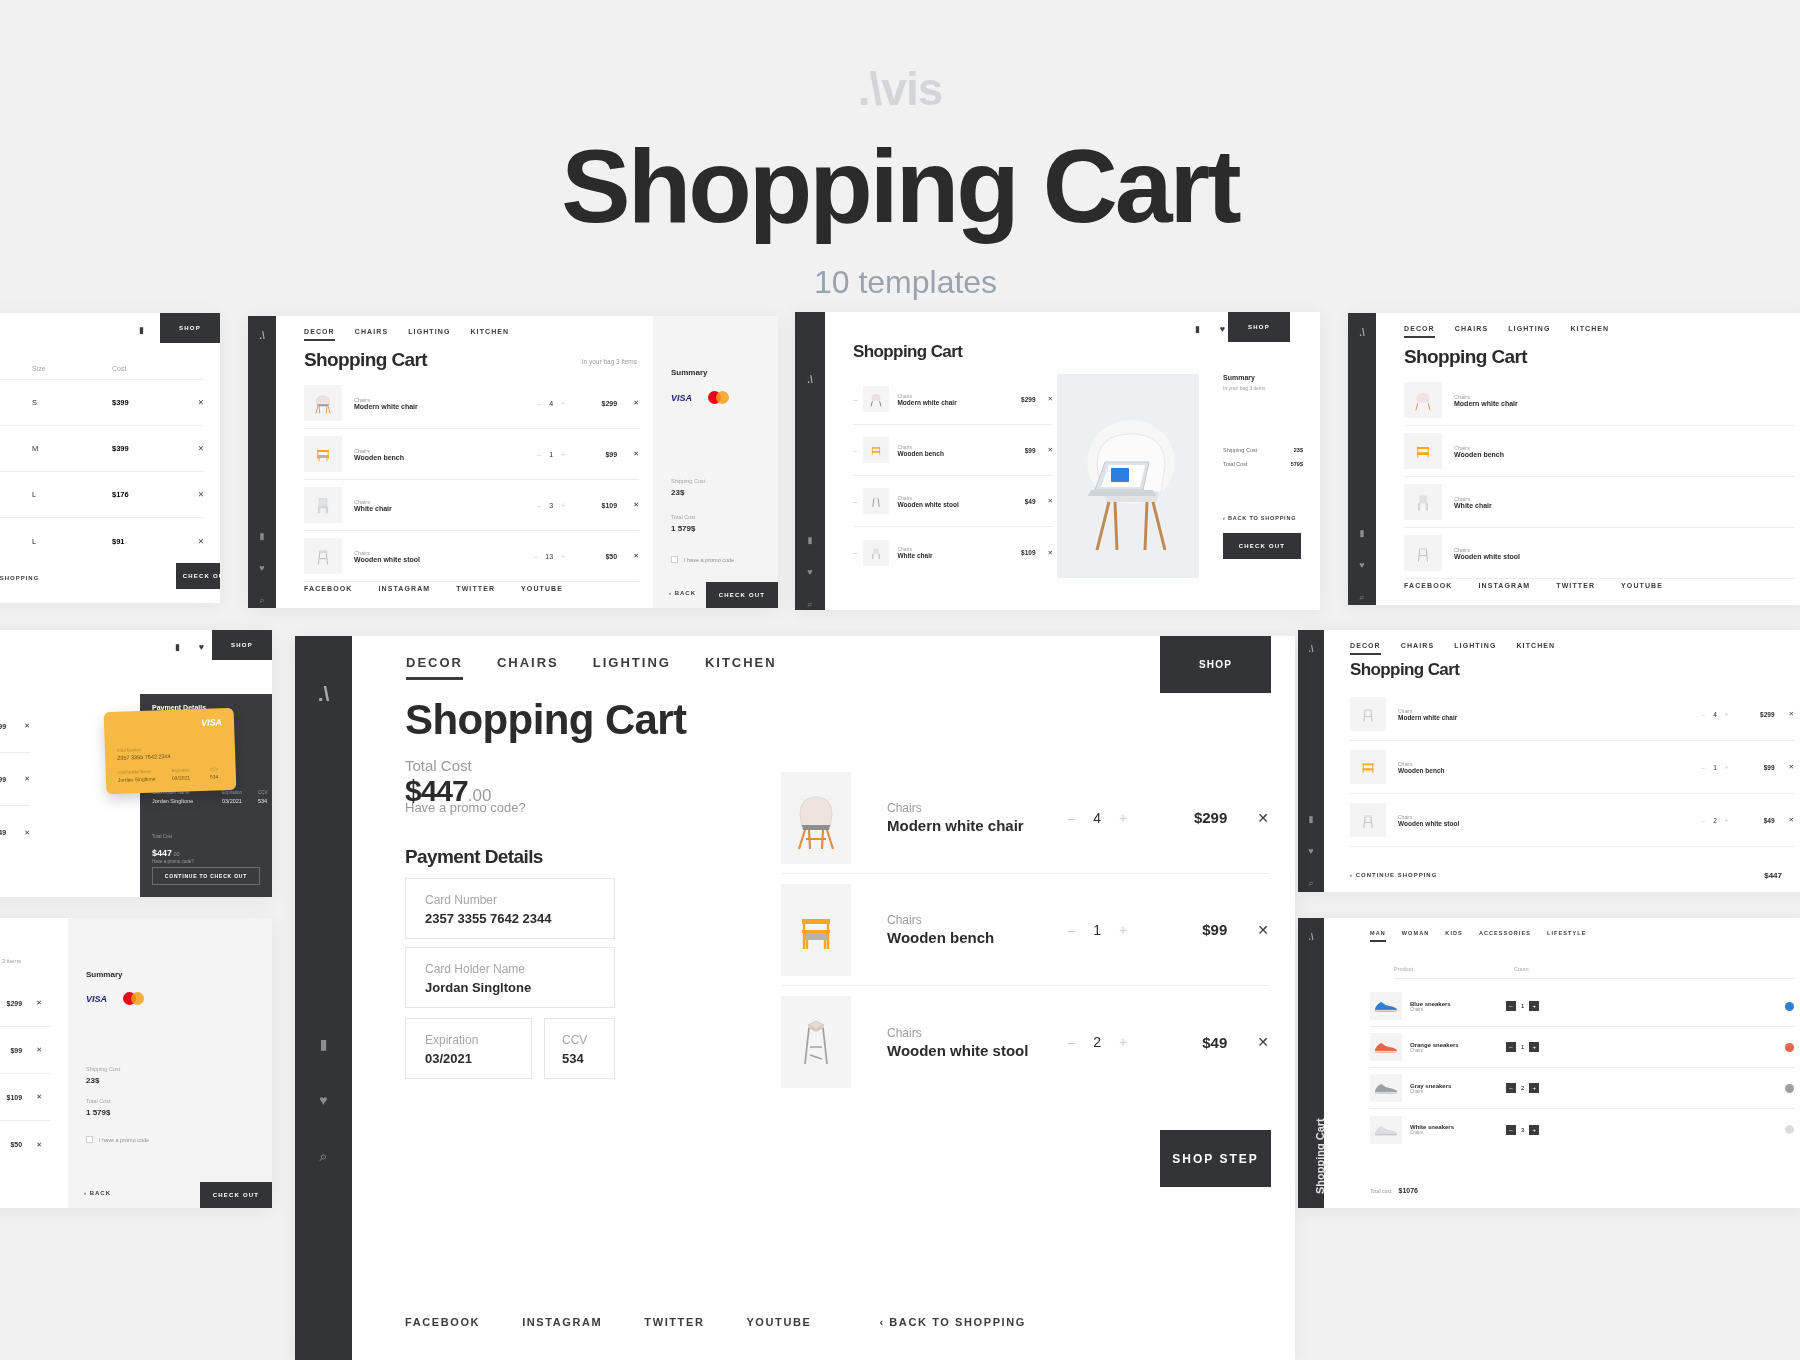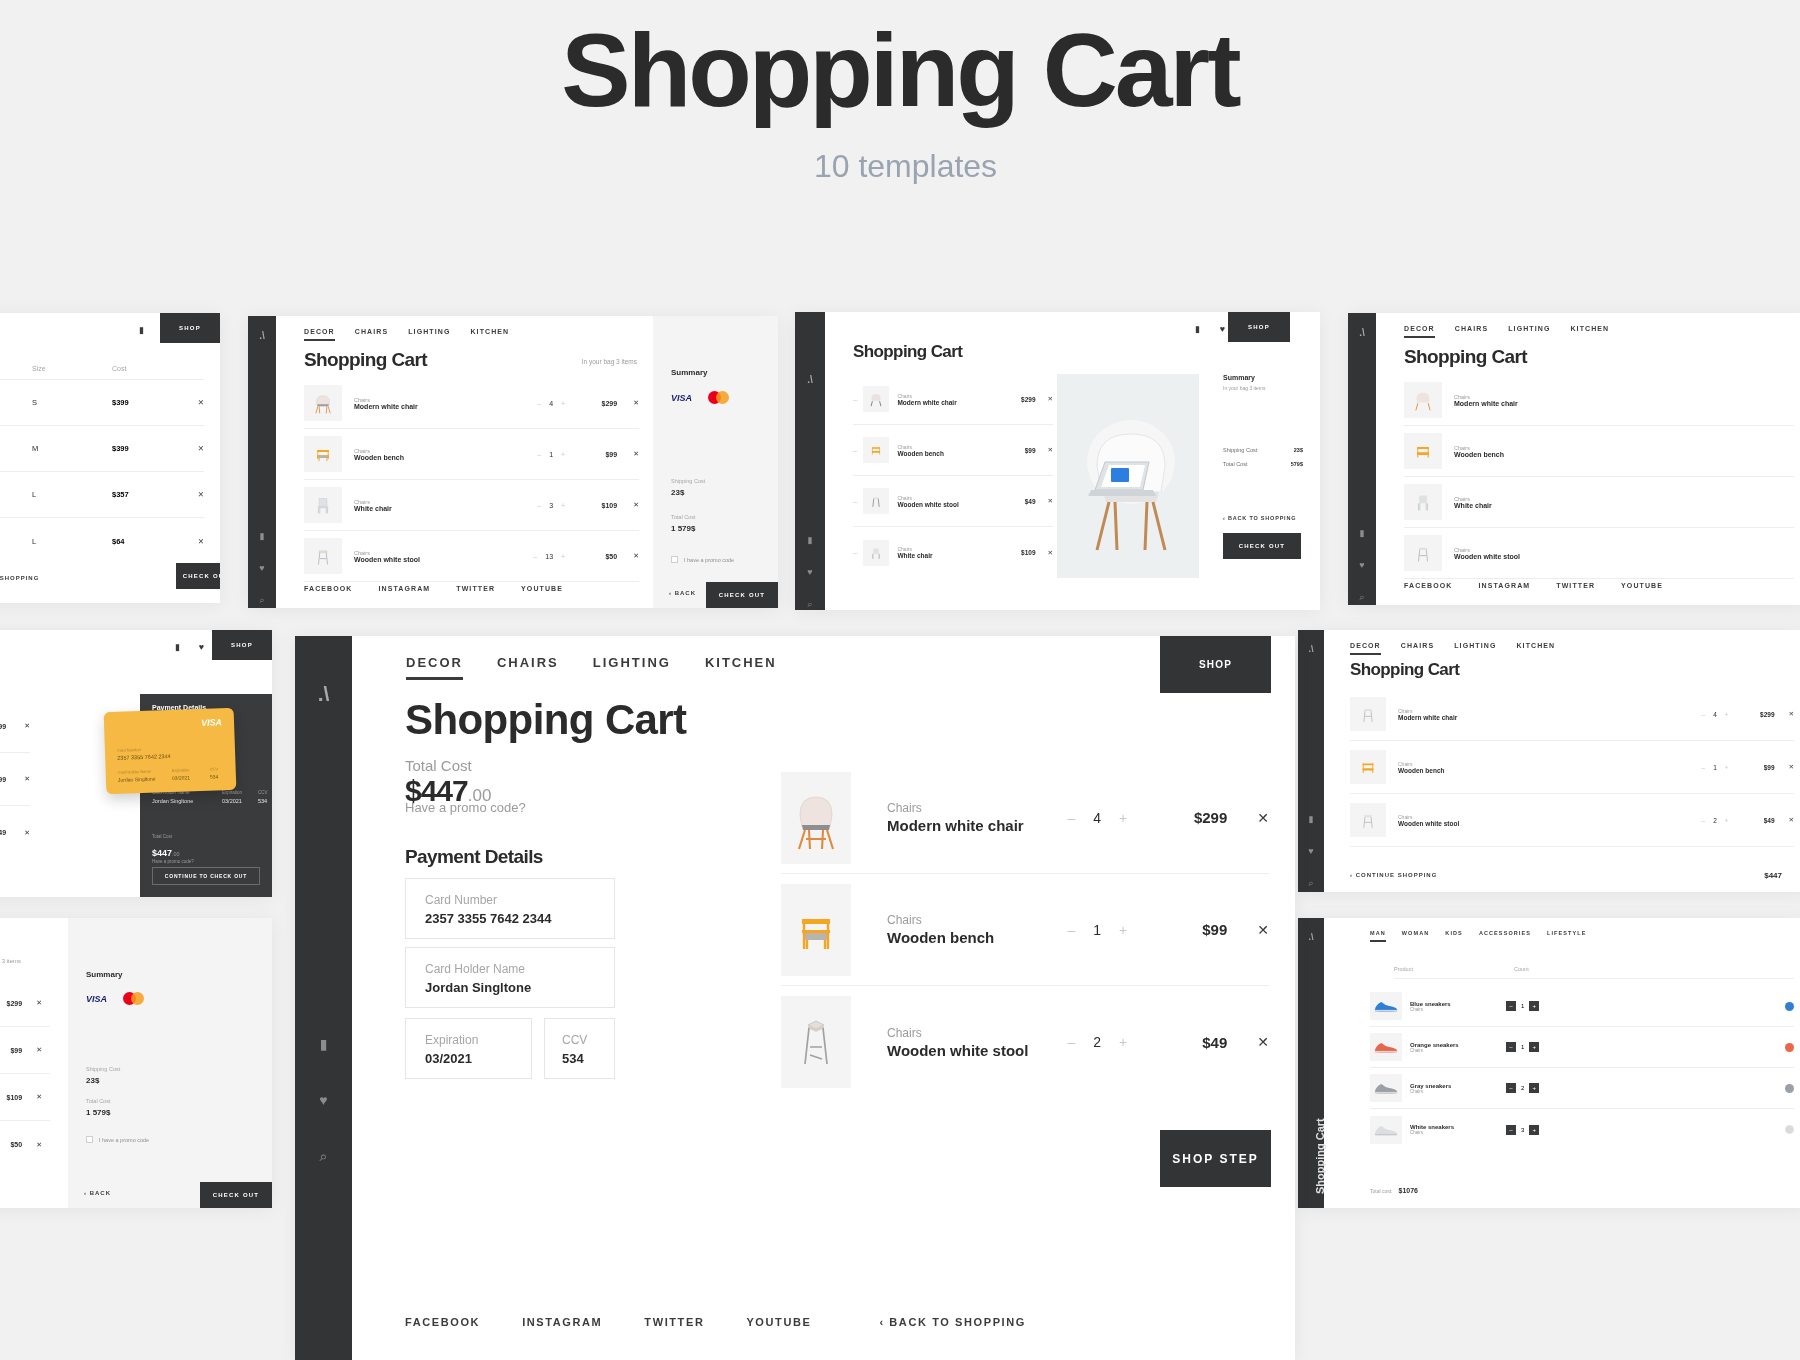--- a/index.html
+++ b/index.html
@@ -74,20 +74,21 @@
   .payfield { border: 1px solid #e6e6e6; }
   .payfield .lbl { color: #a6a6a6; }
   .payfield .val { color: #2b2b2b; font-weight: 700; }
 </style>
 </head>
 <body>
 
 <div class="page">
 
   <div class="hero">
+    <div class="brand">.\vis</div>
     <div class="hero-title">Shopping Cart</div>
     <div class="hero-sub">10 templates</div>
   </div>
 
   <div class="mock" id="tpl-sizes">
 
     <div style="position:absolute;left:42px;top:0;right:0;bottom:0;background:#fff;">
       <div style="position:absolute;right:76px;top:12px;color:#3a3b3d;font-size:9px;">▮</div>
       <div style="position:absolute;right:54px;top:12px;color:#3a3b3d;font-size:9px;">♥</div>
       <div class="shopbtn" style="right:0;top:0;width:60px;height:30px;font-size:6px;">SHOP</div>
@@ -107,27 +108,27 @@
         </div>
         <div class="row" style="height:46px;font-size:7.5px;">
           <span style="width:90px;color:#2b2b2b;">Orange</span>
           <span style="width:80px;color:#2b2b2b;">M</span>
           <span style="width:70px;font-weight:700;">$399</span>
           <span class="xx" style="margin-left:auto;">✕</span>
         </div>
         <div class="row" style="height:46px;font-size:7.5px;">
           <span style="width:90px;color:#2b2b2b;">Gray</span>
           <span style="width:80px;color:#2b2b2b;">L</span>
-          <span style="width:70px;font-weight:700;">$357</span>
+          <span style="width:70px;font-weight:700;">$176</span>
           <span class="xx" style="margin-left:auto;">✕</span>
         </div>
         <div class="row" style="height:46px;font-size:7.5px;border-bottom:none;">
           <span style="width:90px;color:#2b2b2b;">White</span>
           <span style="width:80px;color:#2b2b2b;">L</span>
-          <span style="width:70px;font-weight:700;">$64</span>
+          <span style="width:70px;font-weight:700;">$91</span>
           <span class="xx" style="margin-left:auto;">✕</span>
         </div>
       </div>
 
       <div style="position:absolute;left:20px;top:262px;font-size:6px;font-weight:700;letter-spacing:1px;color:#3a3b3d;">‹ CONTINUE SHOPPING</div>
       <div class="shopbtn" style="left:244px;top:250px;width:60px;height:26px;font-size:6px;">CHECK OUT</div>
     </div>
   </div>
 
   <div class="mock" id="tpl-cartlist">

